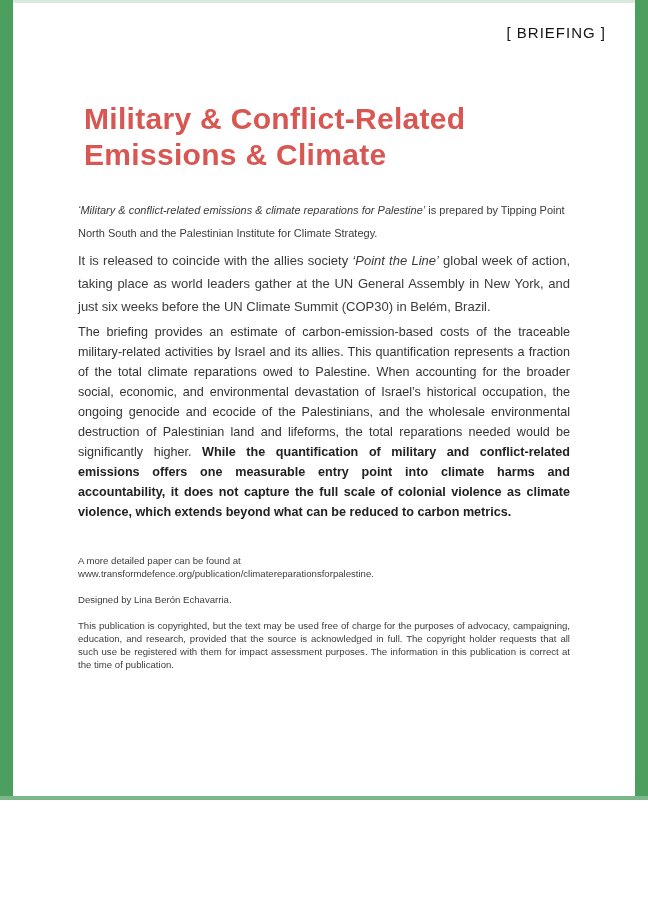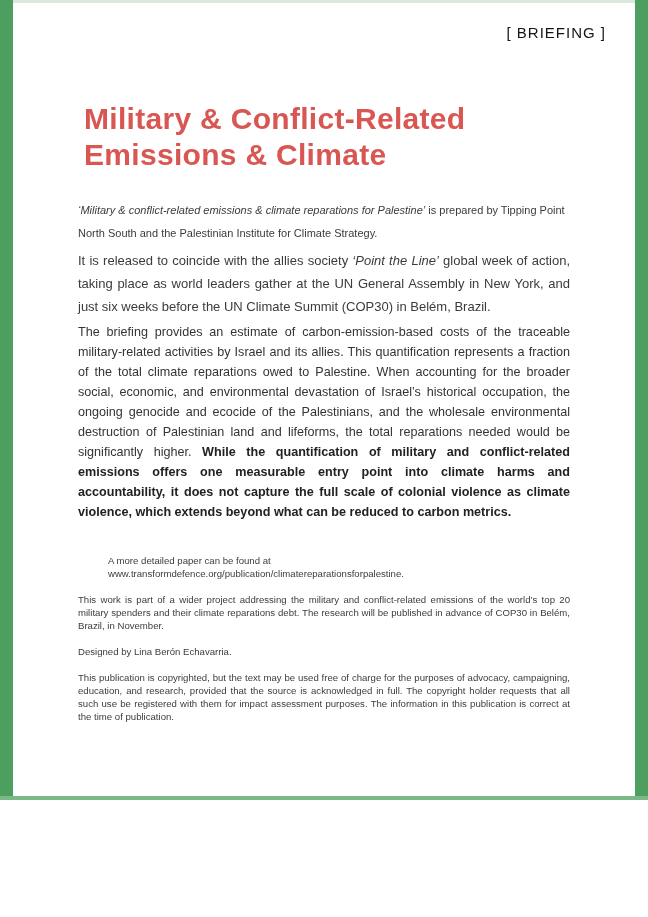--- a/index.html
+++ b/index.html
@@ -30,21 +30,21 @@
   .intro1{margin-top:26px;font-size:11px;line-height:23px;color:#3b3b3b;}
   .intro2{margin-top:4px;font-size:13px;line-height:23px;color:#3b3b3b;text-align:justify;}
   .it{font-style:italic;}
   .mainp{
     margin-top:4px;font-size:12.6px;line-height:20px;color:#343434;
     text-align:justify;
   }
   .mainp b{color:#222222;}
   .small{margin-top:32px;font-size:9.6px;line-height:13px;color:#3c3c3c;}
   .small p{margin-top:13px;}
-  .small p:first-child{margin-top:0;margin-left:30px;}
+  .small p:first-child{margin-top:0;}
   .just{text-align:justify;}
   .link{color:#3c3c3c;cursor:pointer;}
   .footer{
     position:absolute;left:55px;right:38px;top:806px;height:58px;
     display:flex;justify-content:space-between;align-items:center;
   }
   .pics{display:flex;align-items:center;gap:9px;}
   .pics-text{
     font-size:17.5px;line-height:21px;font-weight:500;color:#2c2c2c;letter-spacing:0.1px;
   }
@@ -76,21 +76,20 @@
 
     <p class="intro2"><span>It is released to coincide with the allies society </span><span class="it">‘Point the Line’</span><span> global week of action, taking place as world leaders gather at the UN General Assembly in New York, and just six weeks before the UN Climate Summit (COP30) in Belém, Brazil.</span></p>
 
     <p class="mainp"><span>The briefing provides an estimate of carbon-emission-based costs of the traceable military-related activities by Israel and its allies. This quantification represents a fraction of the total climate reparations owed to Palestine. When accounting for the broader social, economic, and environmental devastation of Israel’s historical occupation, the ongoing genocide and ecocide of the Palestinians, and the wholesale environmental destruction of Palestinian land and lifeforms, the total reparations needed would be significantly higher. </span><b>While the quantification of military and conflict-related emissions offers one measurable entry point into climate harms and accountability, it does not capture the full scale of colonial violence as climate violence, which extends beyond what can be reduced to carbon metrics.</b></p>
 
     <div class="small">
       <p>
         <span>A more detailed paper can be found at</span><br>
         <span class="link">www.transformdefence.org/publication/climatereparationsforpalestine</span><span>.</span>
       </p>
-      <p class="just">This work is part of a wider project addressing the military and conflict-related emissions of the world’s top 20 military spenders and their climate reparations debt. The research will be published in advance of COP30 in Belém, Brazil, in November.</p>
       <p>Designed by Lina Berón Echavarria.</p>
       <p class="just">This publication is copyrighted, but the text may be used free of charge for the purposes of advocacy, campaigning, education, and research, provided that the source is acknowledged in full. The copyright holder requests that all such use be registered with them for impact assessment purposes. The information in this publication is correct at the time of publication.</p>
     </div>
   </div>
 
   <div class="footer">
     <div class="pics">
       <span>
         <svg width="48" height="50" viewBox="0 0 50 52">
 

